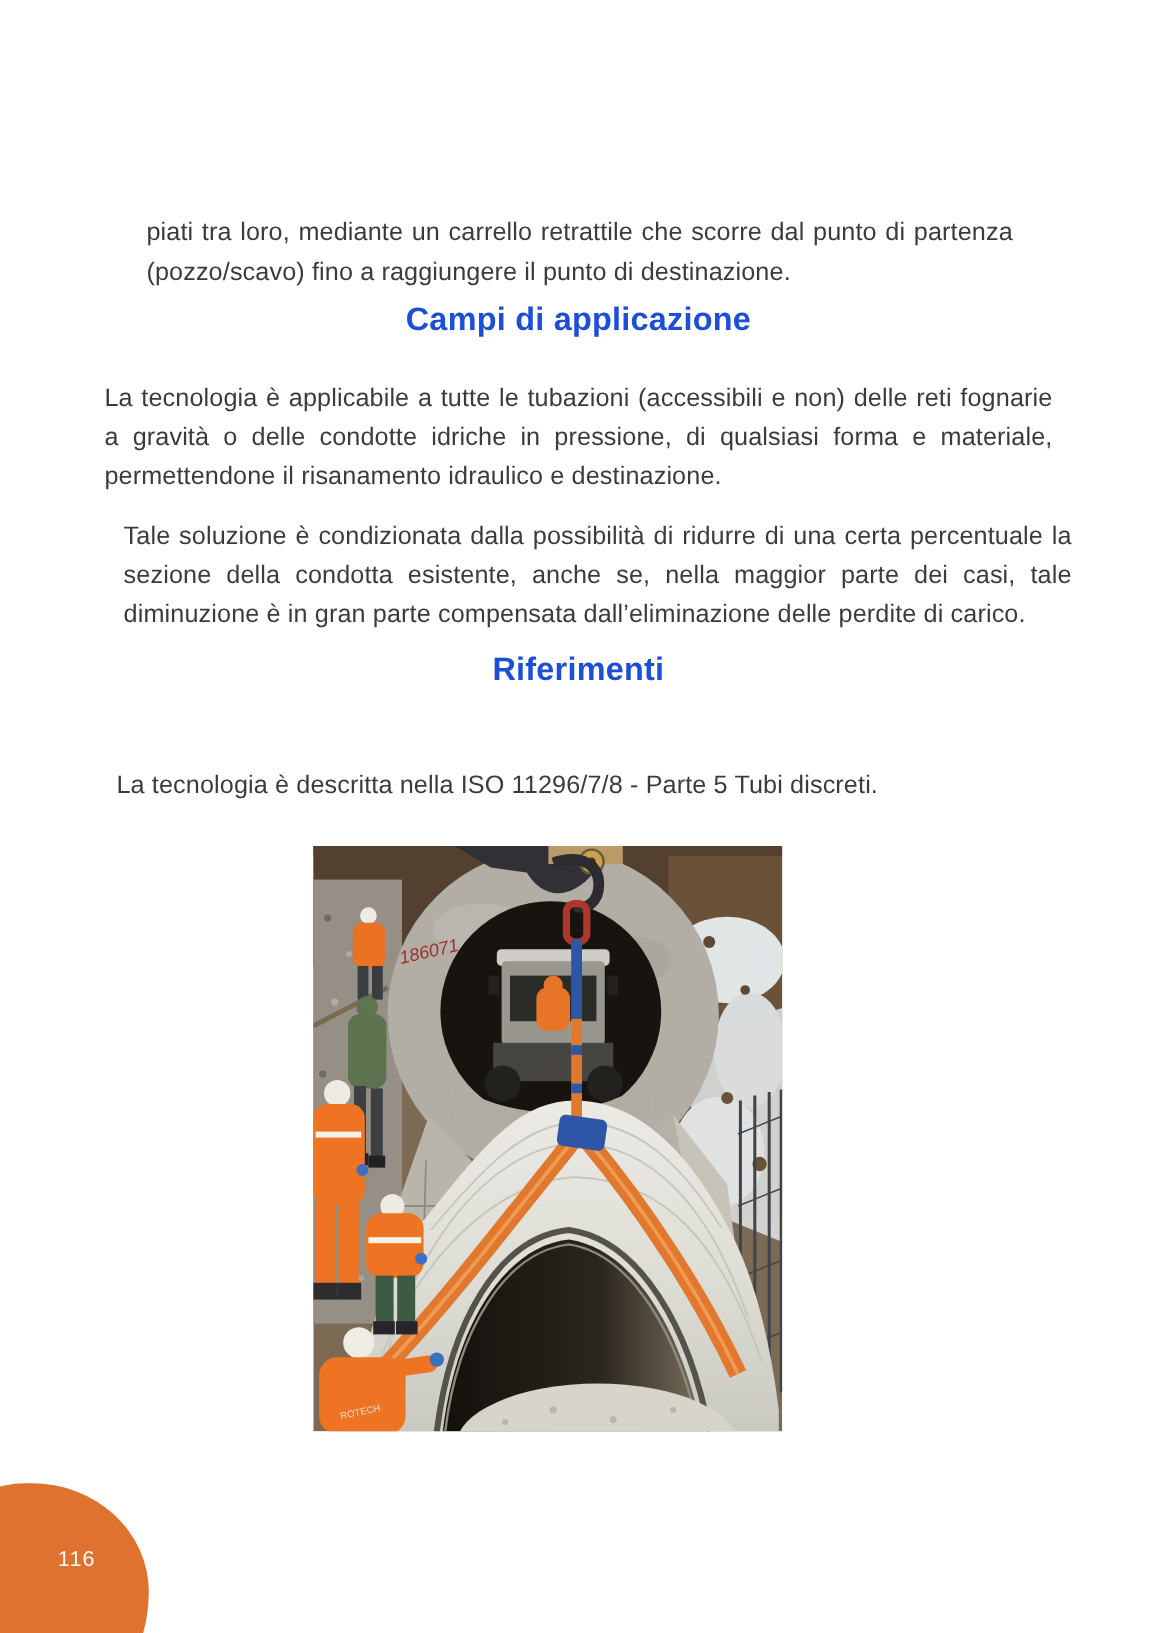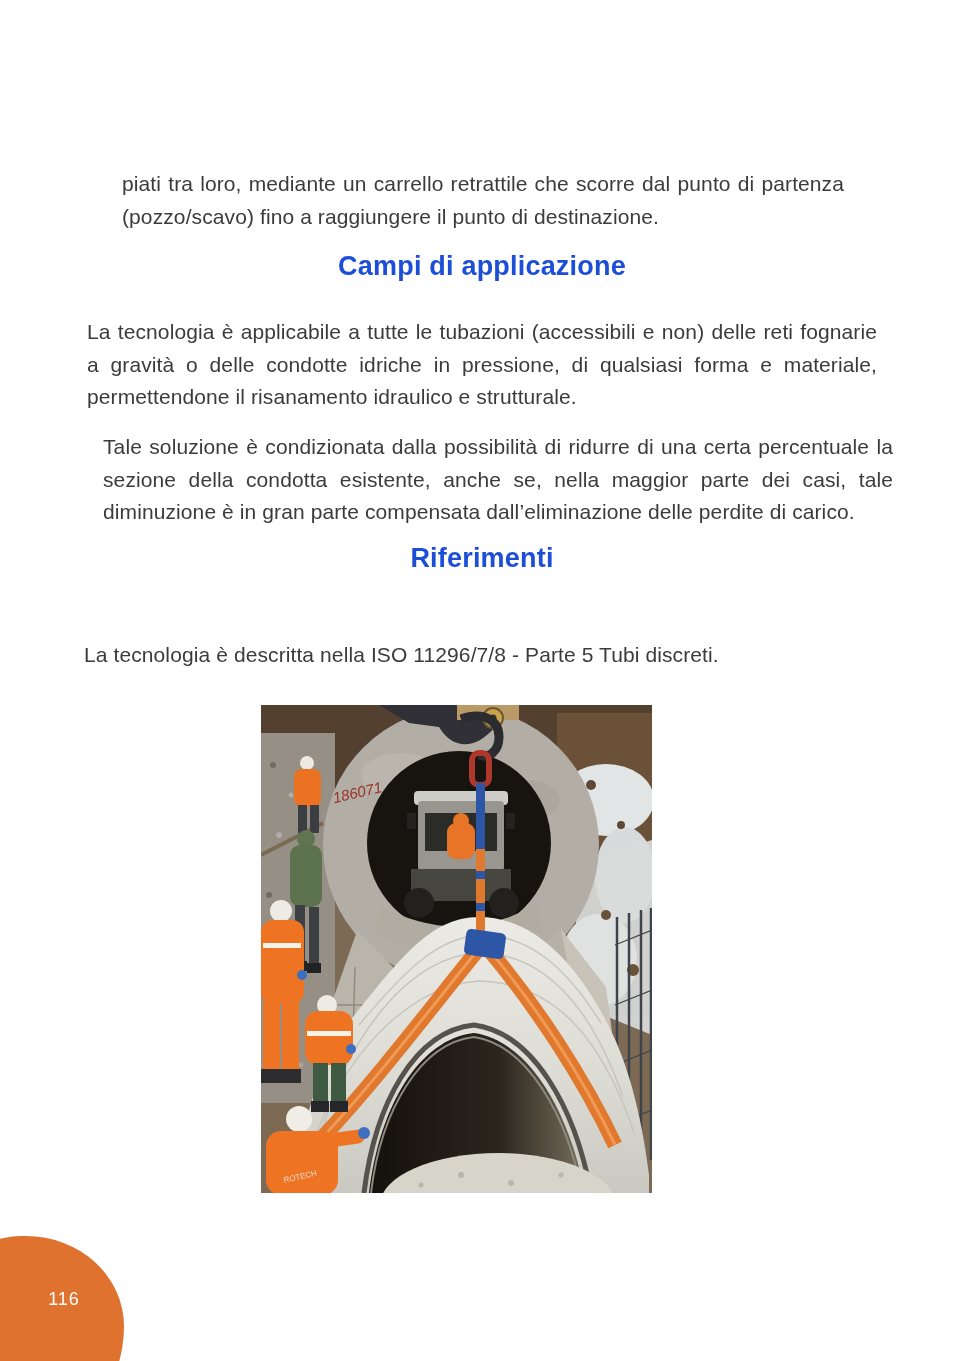--- a/index.html
+++ b/index.html
@@ -23,26 +23,26 @@
   .heading{
     position:absolute;
     left:87px;width:790px;
     margin:0;
     font-size:27px;
     font-weight:600;
     color:#1d4ed8;
     text-align:center;
     letter-spacing:0.2px;
   }
-  .p-intro{left:122px;top:168px;width:722px;}
+  .p-intro{left:122px;top:178px;width:722px;}
   .h-campi{top:251px;}
   .p-campi1{left:87px;top:316px;width:790px;}
   .p-campi2{left:87px;top:431px;width:790px;margin-left:16px;}
   .h-rif{top:543px;}
-  .p-rif{left:84px;top:639px;width:790px;}
+  .p-rif{left:97px;top:639px;width:790px;}
   figure.photo{
     position:absolute;left:261px;top:705px;width:391px;height:488px;
     margin:0;overflow:hidden;
   }
   .page-badge{
     position:absolute;
     left:-66px;top:1236px;
     width:190px;height:194px;
     background:#e0722f;
     border-radius:47% 53% 45% 55% / 52% 48% 55% 45%;
@@ -60,21 +60,21 @@
 </style>
 </head>
 <body>
 
 <div class="page">
 
   <p class="para p-intro">piati tra loro, mediante un carrello retrattile che scorre dal punto di partenza (pozzo/scavo) fino a raggiungere il punto di destinazione.</p>
 
   <h2 class="heading h-campi">Campi di applicazione</h2>
 
-  <p class="para p-campi1">La tecnologia è applicabile a tutte le tubazioni (accessibili e non) delle reti fognarie a gravità o delle condotte idriche in pressione, di qualsiasi forma e materiale, permettendone il risanamento idraulico e strutturale.</p>
+  <p class="para p-campi1">La tecnologia è applicabile a tutte le tubazioni (accessibili e non) delle reti fognarie a gravità o delle condotte idriche in pressione, di qualsiasi forma e materiale, permettendone il risanamento idraulico e destinazione.</p>
 
   <p class="para p-campi2">Tale soluzione è condizionata dalla possibilità di ridurre di una certa percentuale la sezione della condotta esistente, anche se, nella maggior parte dei casi, tale diminuzione è in gran parte compensata dall’eliminazione delle perdite di carico.</p>
 
   <h2 class="heading h-rif">Riferimenti</h2>
 
   <p class="para p-rif single">La tecnologia è descritta nella ISO 11296/7/8 - Parte 5 Tubi discreti.</p>
 
   <figure class="photo">
     <svg width="391" height="488" viewBox="0 0 391 488" xmlns="http://www.w3.org/2000/svg">
       <defs>

